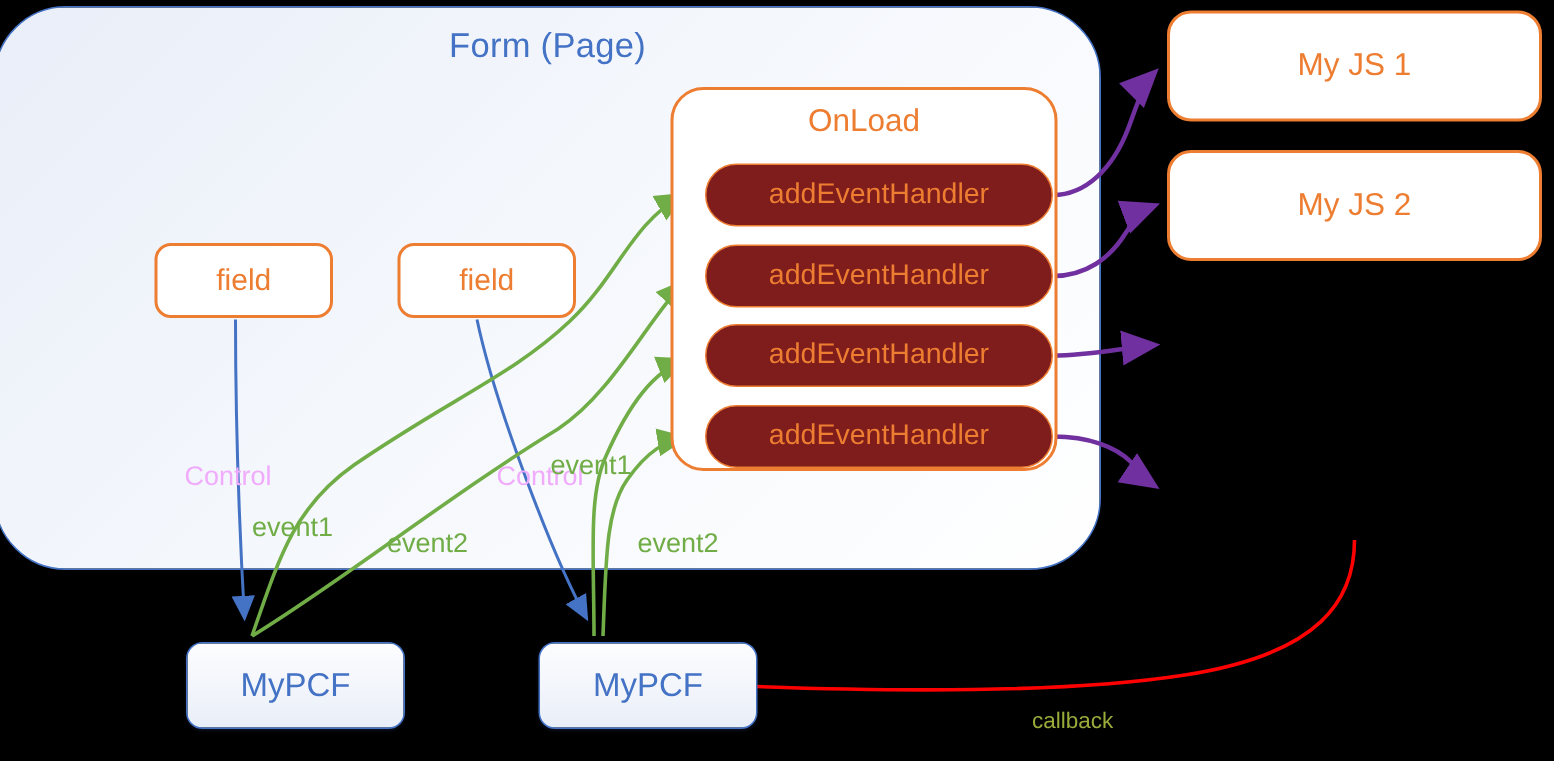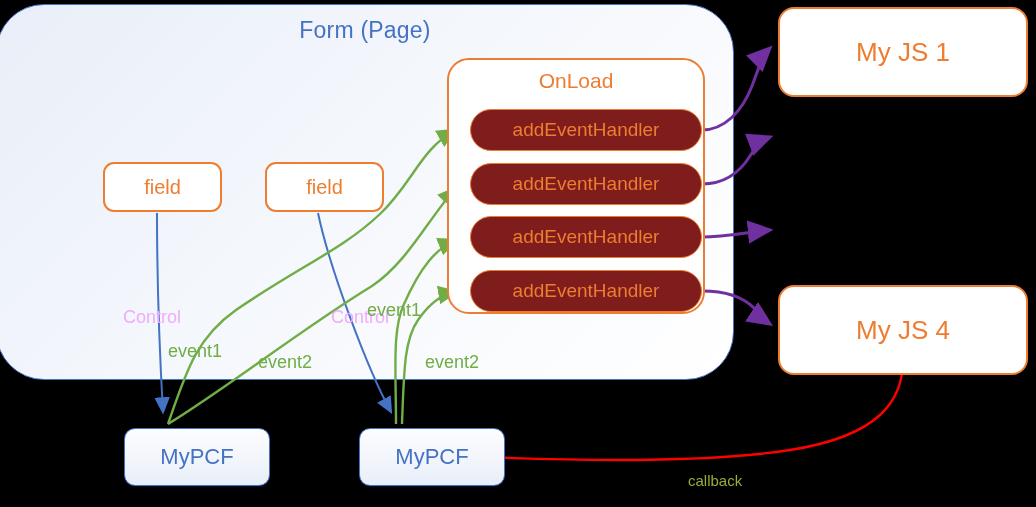--- a/index.html
+++ b/index.html
@@ -67,25 +67,25 @@
     border-radius:21px;
     background:#7f1d1d;color:#ED7D31;
     font-size:19px;
   }
   #aeh-1{top:109px;}
   #aeh-2{top:163px;}
   #aeh-3{top:216px;}
   #aeh-4{top:270px;}
 
   .jsbox{
-    left:778px;width:250px;height:90px;
+    left:778px;width:250px;height:74px;
     border:2px solid #ED7D31;
     border-radius:16px;
     background:#fff;color:#ED7D31;
-    font-size:26px;
+    font-size:21px;
   }
   #js-1{top:7px;}
   #js-2{top:100px;}
   #js-3{top:192px;}
   #js-4{top:285px;}
 
   .pcf{
     width:146px;height:58px;
     border:1.6px solid #4472C4;
     border-radius:11px;
@@ -180,22 +180,22 @@
   <div class="node aeh" id="aeh-3">
     <span>addEventHandler</span>
   </div>
   <div class="node aeh" id="aeh-4">
     <span>addEventHandler</span>
   </div>
 
   <div class="node jsbox" id="js-1">
     <span>My JS 1</span>
   </div>
-  <div class="node jsbox" id="js-4">
-    <span>My JS 4</span>
+  <div class="node jsbox" id="js-2">
+    <span>My JS 2</span>
   </div>
 
   <div class="node pcf" id="pcf-1">
     <span>MyPCF</span>
   </div>
   <div class="node pcf" id="pcf-2">
     <span>MyPCF</span>
   </div>
 
   <div class="lbl lbl-blue" id="lbl-control-1">Control</div>

